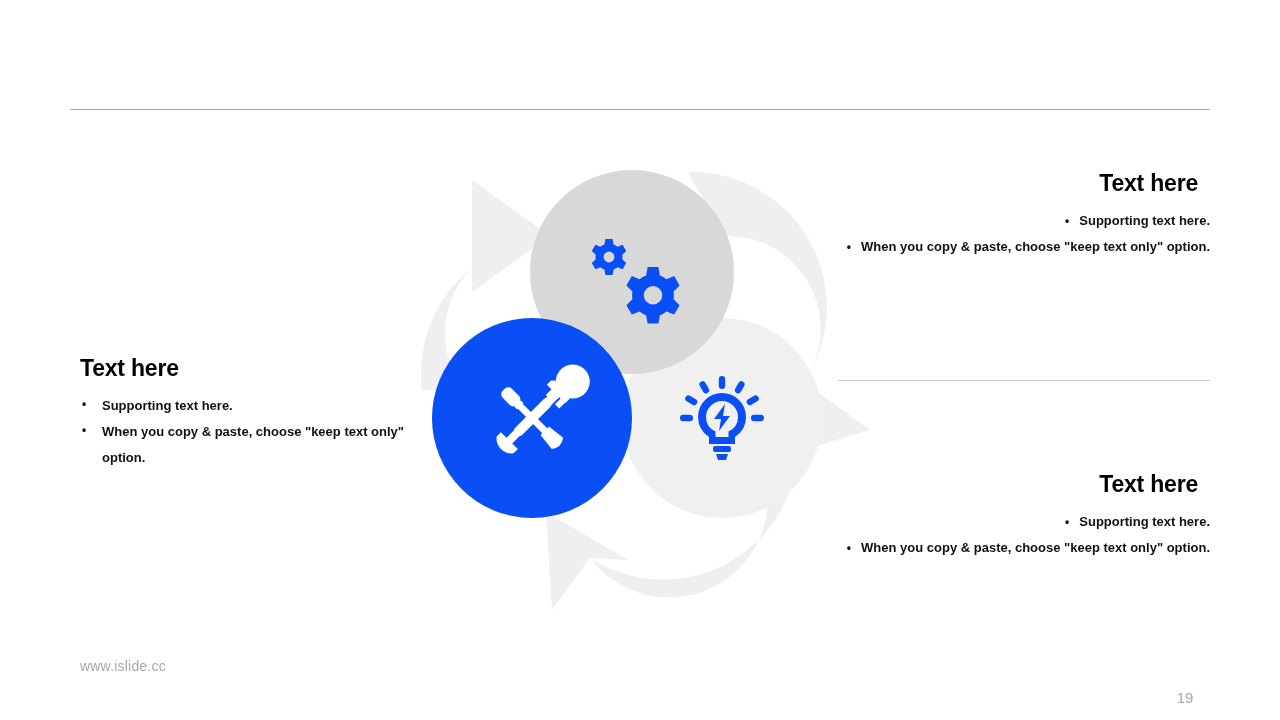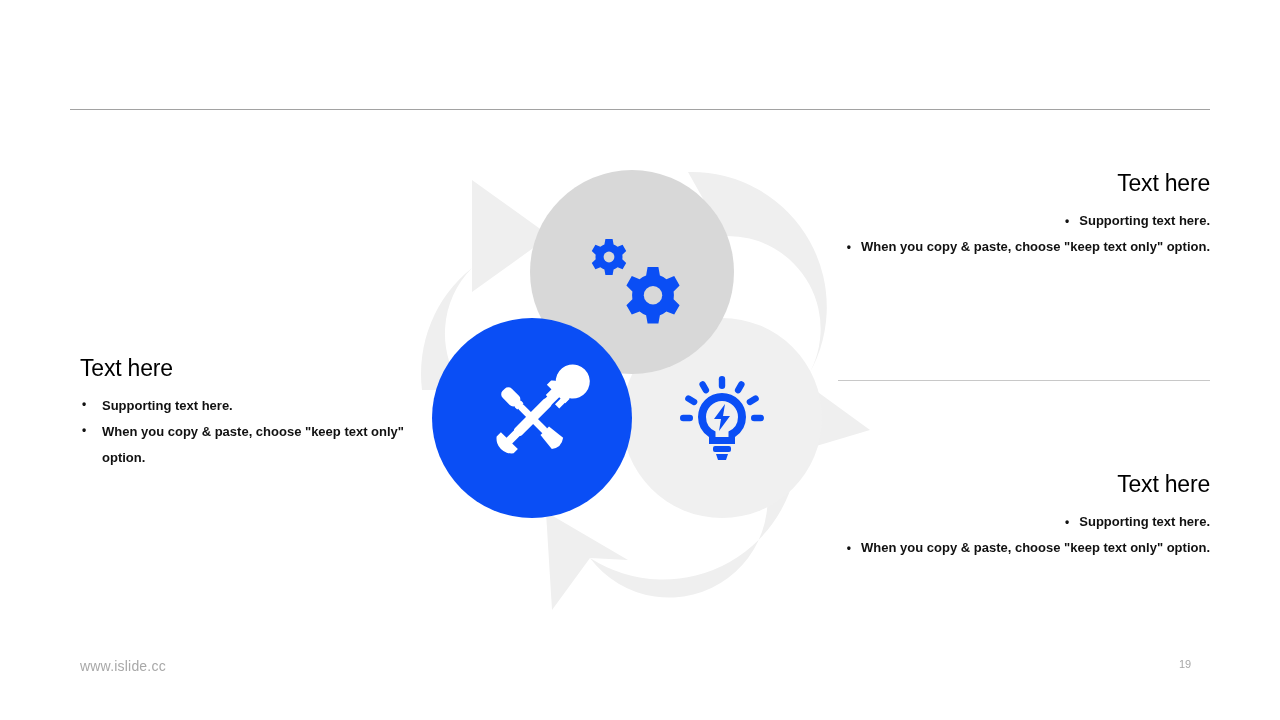--- a/index.html
+++ b/index.html
@@ -40,23 +40,23 @@
     top: 380px;
     width: 372px;
     background: #c8c8c8;
   }
 
   
   .block {
     position: absolute;
   }
   .block h2 {
-    margin: 0 0 12px 0;
+    margin: 0 12px 12px 0;
     font-size: 23px;
-    font-weight: normal;
+    font-weight: bold;
     color: #000000;
     letter-spacing: -0.2px;
     line-height: 1.15;
   }
   .bullets {
     list-style: none;
     margin: 0;
     padding: 0;
     font-size: 13px;
     color: #111111;
@@ -118,24 +118,24 @@
     position: absolute;
     left: 80px;
     top: 658px;
     font-size: 14px;
     color: #a8a8a8;
     letter-spacing: 0.2px;
   }
   .footer-page {
     position: absolute;
     left: 1160px;
-    top: 658px;
+    top: 689px;
     width: 50px;
     text-align: center;
-    font-size: 11px;
+    font-size: 15px;
     color: #a8a8a8;
   }
 </style>
 </head>
 <body>
 
 <div class="slide">
 
   <div class="rule rule-top"></div>
 

